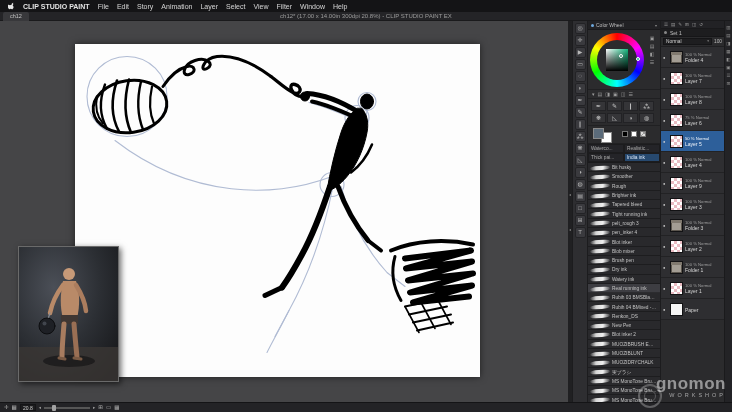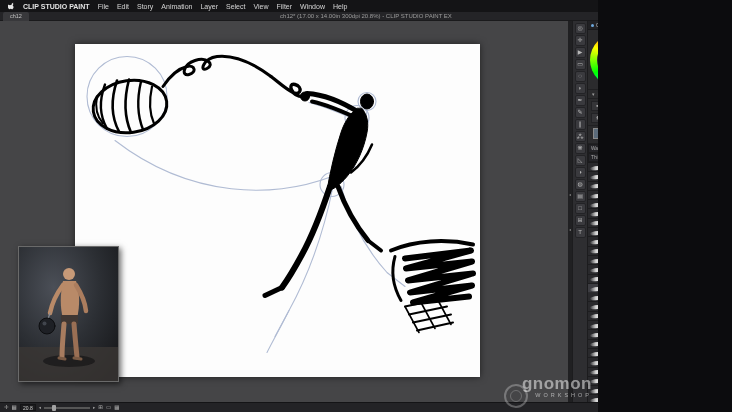--- a/index.html
+++ b/index.html
@@ -1,18 +1,18 @@
 <!DOCTYPE html>
 <html style="--hue: #14b87e; --sel: #2d5f9a;"><head>
 <meta charset="utf-8">
 <style>
   *{margin:0;padding:0;box-sizing:border-box;}
   html,body{width:732px;height:412px;overflow:hidden;background:#0c0c0e;
     font-family:"Liberation Sans","DejaVu Sans",sans-serif;}
-  .app{position:relative;width:598px;height:412px;background:#6d28d9;color:#ccc;overflow:hidden;}
+  .app{position:relative;width:732px;height:412px;background:#6d28d9;color:#ccc;overflow:hidden;}
 
   
   .menubar{position:absolute;left:0;top:0;width:732px;height:12px;background:#141416;
     display:flex;align-items:center;gap:8px;padding:0 8px;font-size:7px;color:#e4e4e4;z-index:20;}
   .menubar .app-name{font-weight:bold;}
   .menubar .mi{opacity:.9;cursor:default;}
 
   
   .titlebar{position:absolute;left:0;top:12px;width:732px;height:9px;background:#242427;
     border-bottom:1px solid #1a1a1c;z-index:19;}

